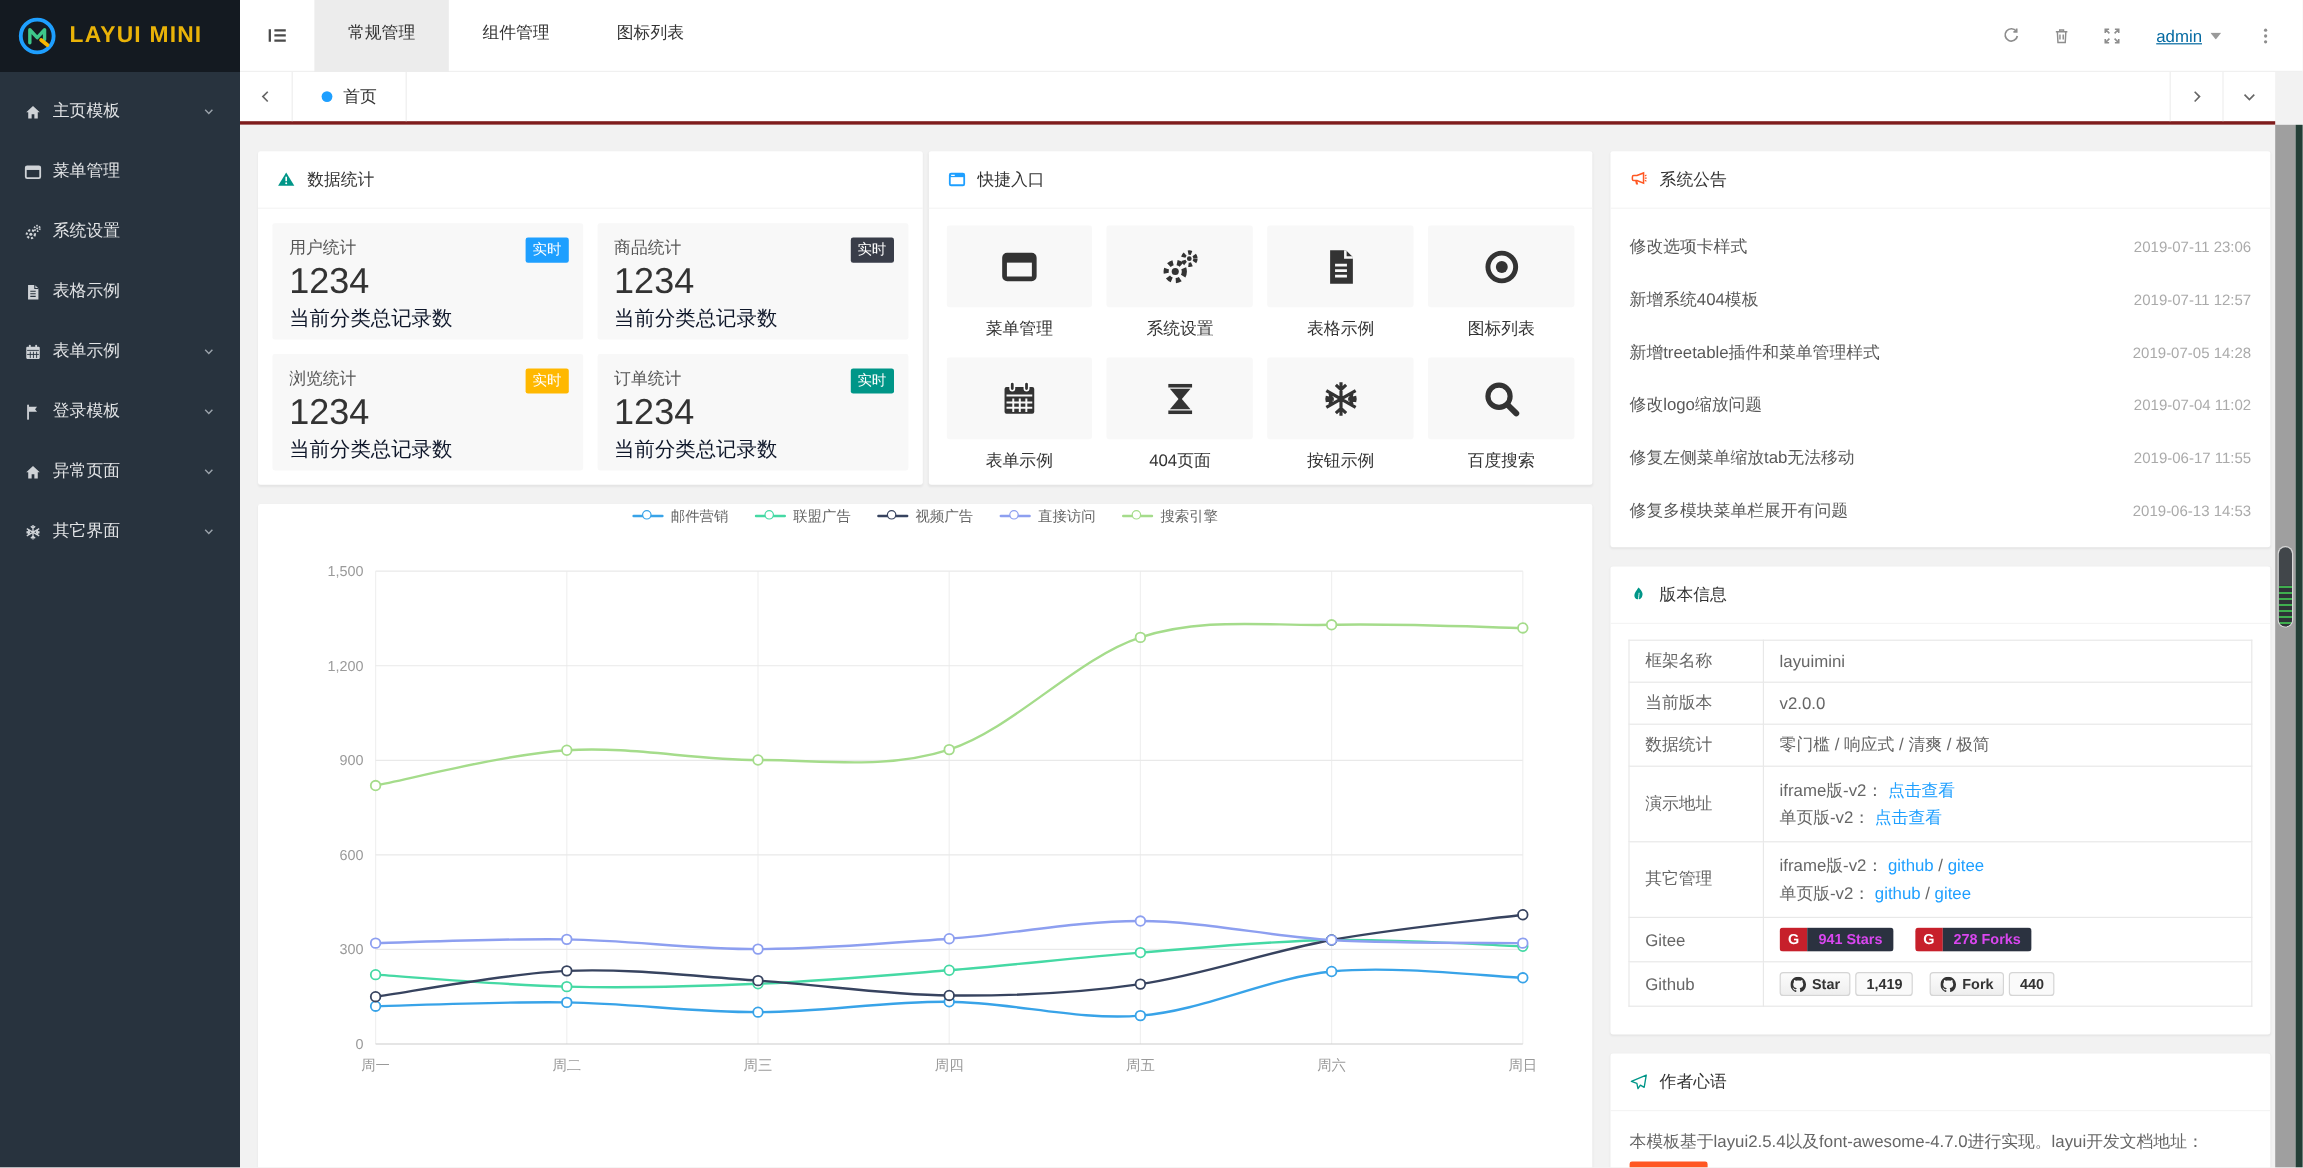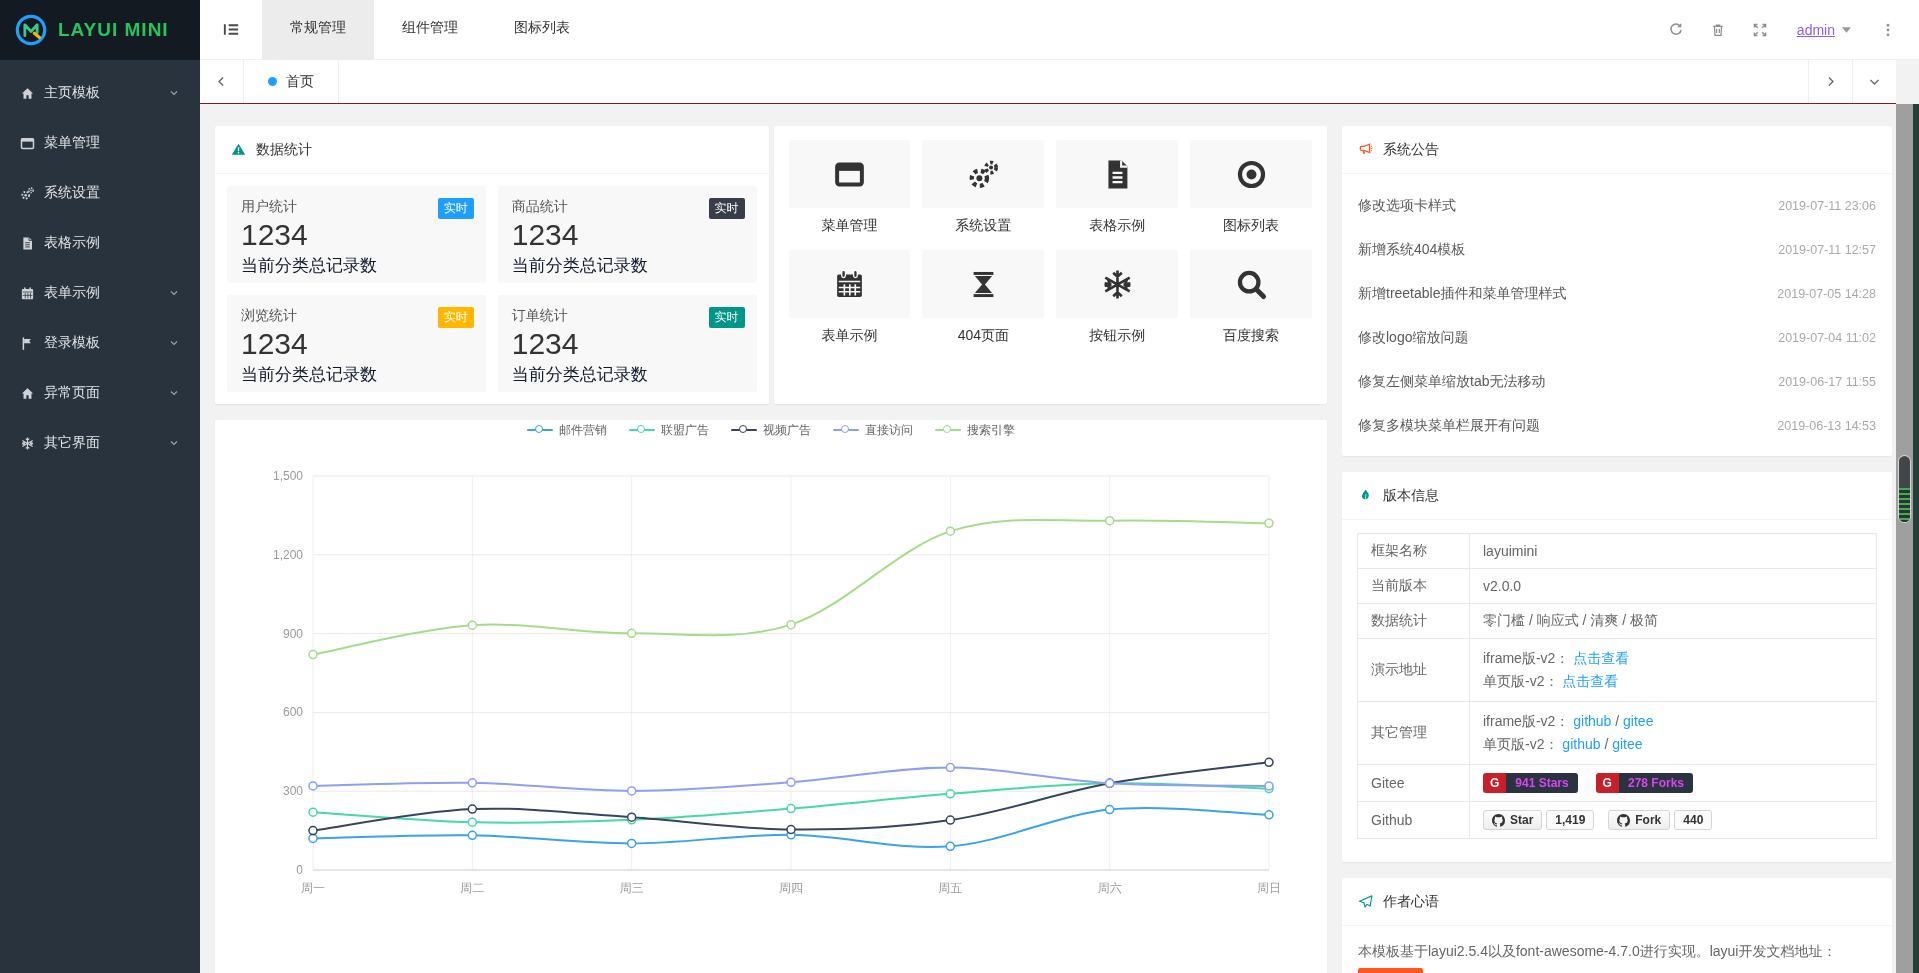--- a/index.html
+++ b/index.html
@@ -6,48 +6,48 @@
   html,body { width:1919px; height:973px; overflow:hidden; background:#f2f2f2;
     font-family:"Liberation Sans","DejaVu Sans",sans-serif; }
   .app { position:relative; width:1919px; height:973px; }
 
   
   .sidebar { position:absolute; left:0; top:0; width:200px; height:100%;
     background:#28333e; z-index:5; }
   .logo { height:60px; background:#141a21; display:flex; align-items:center; gap:10px;
     padding:0 14px; }
   .logo-mark { width:34px; height:34px; flex:0 0 auto; }
-  .brand { color:#22c55e; font-size:19px; font-weight:bold; letter-spacing:1px; white-space:nowrap; }
+  .brand { color:#eab308; font-size:19px; font-weight:bold; letter-spacing:1px; white-space:nowrap; }
   .side-menu { padding-top:8px; }
   .side-item { height:50px; display:flex; align-items:center; gap:9px; padding:0 20px;
     color:#e2e4e6; font-size:14px; cursor:pointer; }
   .side-item svg.si { width:15px; height:15px; color:#cfd3d7; flex:0 0 auto; }
   .side-item .si-label { flex:1; }
   .side-item svg.chev { width:12px; height:12px; color:#9aa2aa; }
 
   
   .topbar { position:absolute; left:200px; top:0; right:0; height:60px; background:#fff;
     display:flex; align-items:center; border-bottom:1px solid #f0f0f0; }
   .hamburger { width:62px; height:60px; display:flex; align-items:center; justify-content:center;
     color:#4a4a4a; cursor:pointer; }
   .hamburger svg { width:19px; height:19px; }
   .nav-tabs { display:flex; height:65px; }
   .nav-tab { padding:0 28px; line-height:60px; font-size:14px; color:#333; cursor:pointer; }
   .nav-tab.active { background:#ececec; }
   .top-right { margin-left:auto; display:flex; align-items:center; height:60px; padding-right:10px; }
   .icon-btn { width:42px; height:60px; display:flex; align-items:center; justify-content:center;
     color:#8d8d8d; cursor:pointer; }
   .icon-btn svg { width:16px; height:16px; }
-  .user-btn { display:flex; align-items:center; gap:7px; padding:0 16px; color:#8b5cf6;
+  .user-btn { display:flex; align-items:center; gap:7px; padding:0 16px; color:#0369a1;
     font-size:14px; cursor:pointer; height:60px;text-decoration:underline; }
   .user-btn svg { width:9px; height:6px; }
 
   
   .tabbar { position:absolute; left:200px; top:60px; right:23px; height:44px; background:#fff;
-    border-bottom:1px solid #7f1d1d; display:flex; align-items:stretch; }
+    border-bottom:3px solid #7f1d1d; display:flex; align-items:stretch; }
   .tb-btn { width:44px; display:flex; align-items:center; justify-content:center; color:#666;
     cursor:pointer; }
   .tb-btn svg { width:13px; height:13px; }
   .tb-prev { border-right:1px solid #eee; }
   .tb-next,.tb-drop { border-left:1px solid #eee; }
   .tb-tab { display:flex; align-items:center; gap:9px; padding:0 24px; border-right:1px solid #eee;
     font-size:14px; color:#333; cursor:pointer; }
   .tb-dot { width:9px; height:9px; border-radius:50%; background:#1E9FFF; }
   .tb-spacer { flex:1; }
 
@@ -326,20 +326,28 @@
             <div class="stat-card">
               <div class="stat-label">订单统计</div>
               <span class="stat-badge" style="background: rgb(0, 150, 136);">实时</span>
               <div class="stat-value">1234</div>
               <div class="stat-desc">当前分类总记录数</div>
             </div>
           </div>
         </section>
 
         <section class="panel p-quick">
+          <div class="panel-hd">
+            <svg viewBox="0 0 20 20">
+                <rect x="2" y="3.5" width="16" height="13" rx="1.5" fill="none" stroke="#1E9FFF" stroke-width="2"></rect>
+                <rect x="2" y="3.5" width="16" height="4" fill="#1E9FFF"></rect>
+                <path d="M3.5 5.5h4" stroke="#fff" stroke-width="1.2"></path>
+              </svg>
+            <span>快捷入口</span>
+          </div>
           <div class="quick-grid">
             <div class="quick-item">
               <div class="quick-ic">
                   <svg viewBox="0 0 20 20">
                     <rect x="2.5" y="4" width="15" height="12" rx="1.3" fill="none" stroke="currentColor" stroke-width="2.4"></rect>
                     <rect x="2.5" y="4" width="15" height="3.8" fill="currentColor"></rect>
                   </svg>
                 </div>
               <div class="quick-label">菜单管理</div>
             </div>

